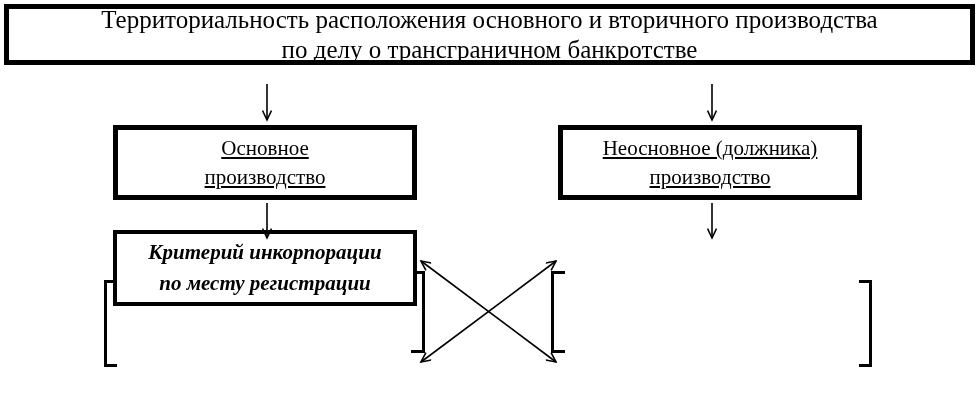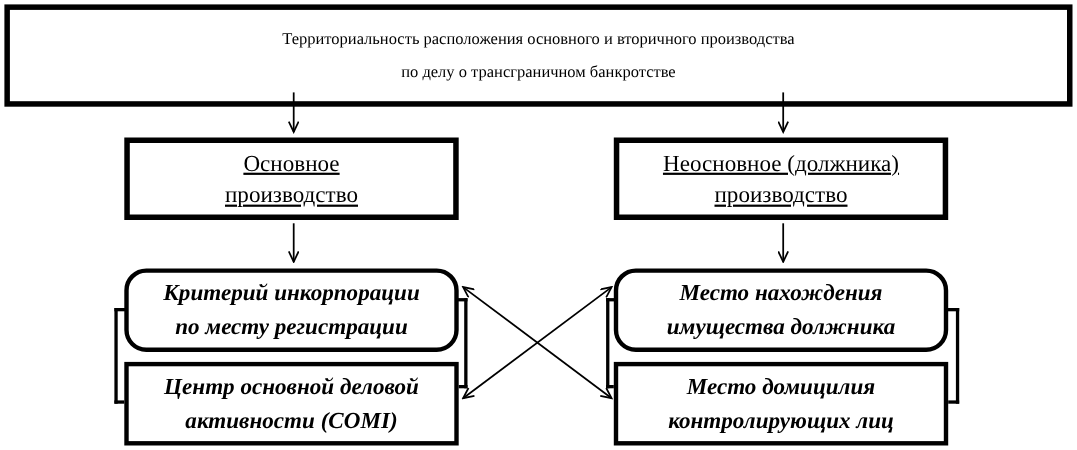--- a/index.html
+++ b/index.html
@@ -18,34 +18,34 @@
     background: #ffffff;
     border: 5px solid #000;
     display: flex;
     align-items: center;
     justify-content: center;
     text-align: center;
     white-space: pre-line;
     z-index: 2;
   }
   .title-box {
-    left: 4px; top: 4px; width: 971px; height: 93px;
-    font-size: 15px; line-height: 30px;
+    left: 4px; top: 4px; width: 971px; height: 61px;
+    font-size: 25px; line-height: 30px;
   }
   .l2 { width: 304px; height: 75px; top: 125px; font-size: 21px; line-height: 29px; text-decoration: underline; }
   .l2-left  { left: 113px; }
   .l2-right { left: 558px; }
   .l3 {
     width: 304px; height: 76px; border-width: 4px;
     font-style: italic; font-weight: bold;
     font-size: 21px; line-height: 31px;
   }
   .l3-left  { left: 113px; }
   .l3-right { left: 558px; }
-  .row1 { top: 244px; border-radius: 20px; }
+  .row1 { top: 230px; }
   .row2 { top: 329px; }
   .bracket {
     position: absolute;
     box-sizing: border-box;
     z-index: 1;
   }
   .bk-outer-left  { left: 104px; top: 280px; width: 13px; height: 87px;
     border-left: 3px solid #000; border-top: 3px solid #000; border-bottom: 3px solid #000; }
   .bk-inner-left  { left: 411px; top: 271px; width: 14px; height: 82px;
     border-right: 3px solid #000; border-top: 3px solid #000; border-bottom: 3px solid #000; }
@@ -70,28 +70,22 @@
 
   <div class="box l2 l2-left">Основное
 производство</div>
 
   <div class="box l2 l2-right">Неосновное (должника)
 производство</div>
 
   <div class="box l3 l3-left row1">Критерий инкорпорации
 по месту регистрации</div>
 
-  <div class="box l3 l3-left row2">Центр основной деловой
-активности (COMI)</div>
 
-  <div class="box l3 l3-right row1">Место нахождения
-имущества должника</div>
 
-  <div class="box l3 l3-right row2">Место домицилия
-контролирующих лиц</div>
 
   <div class="bracket bk-outer-left"></div>
   <div class="bracket bk-inner-left"></div>
   <div class="bracket bk-inner-right"></div>
   <div class="bracket bk-outer-right"></div>
 
   <svg class="connectors" width="979" height="409" viewBox="0 0 979 409">
     <defs>
       <marker id="ah" viewBox="0 0 12 10" refX="10.5" refY="5" markerWidth="12" markerHeight="10" markerUnits="userSpaceOnUse" orient="auto-start-reverse">
         <path d="M1,0.5 L10.5,5 L1,9.5" fill="none" stroke="#000" stroke-width="1.6"></path>

